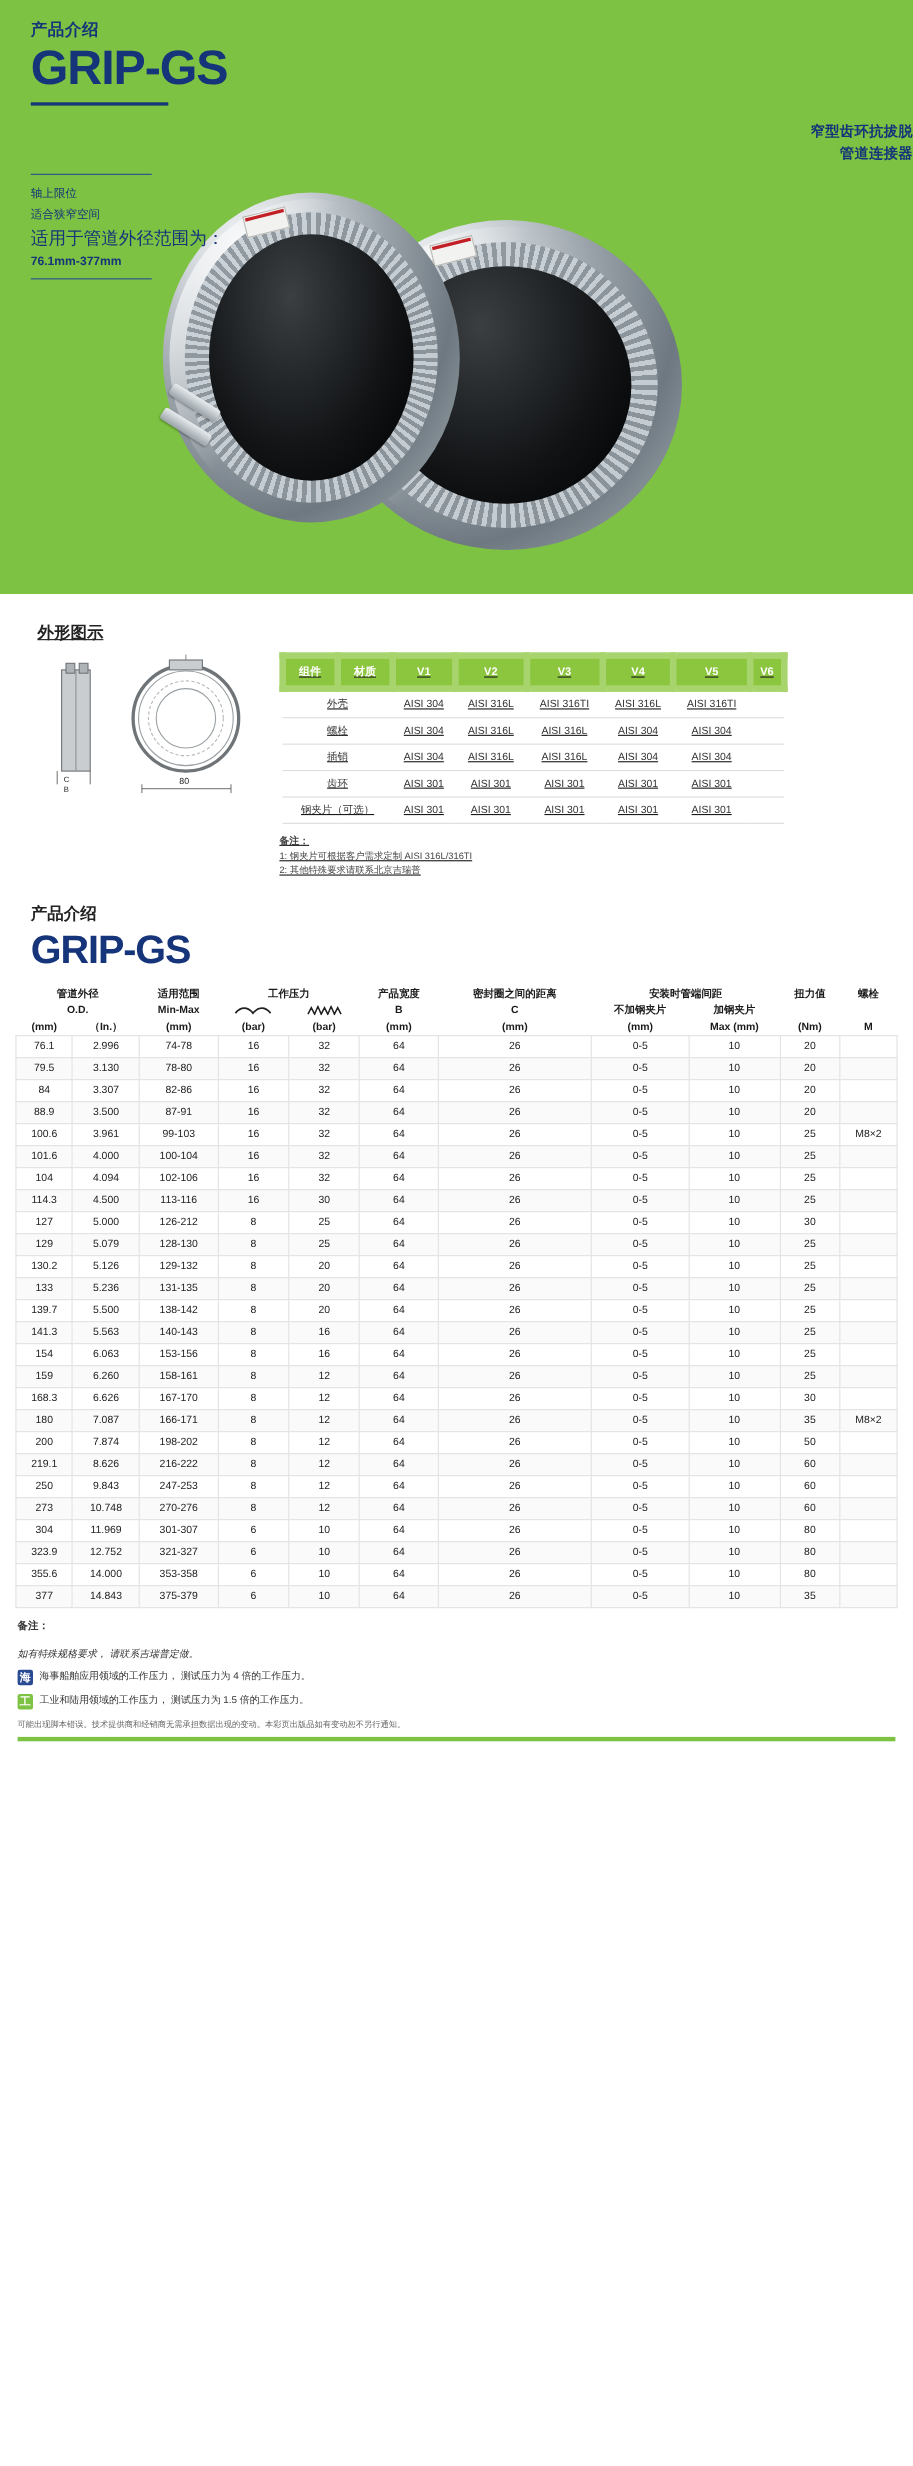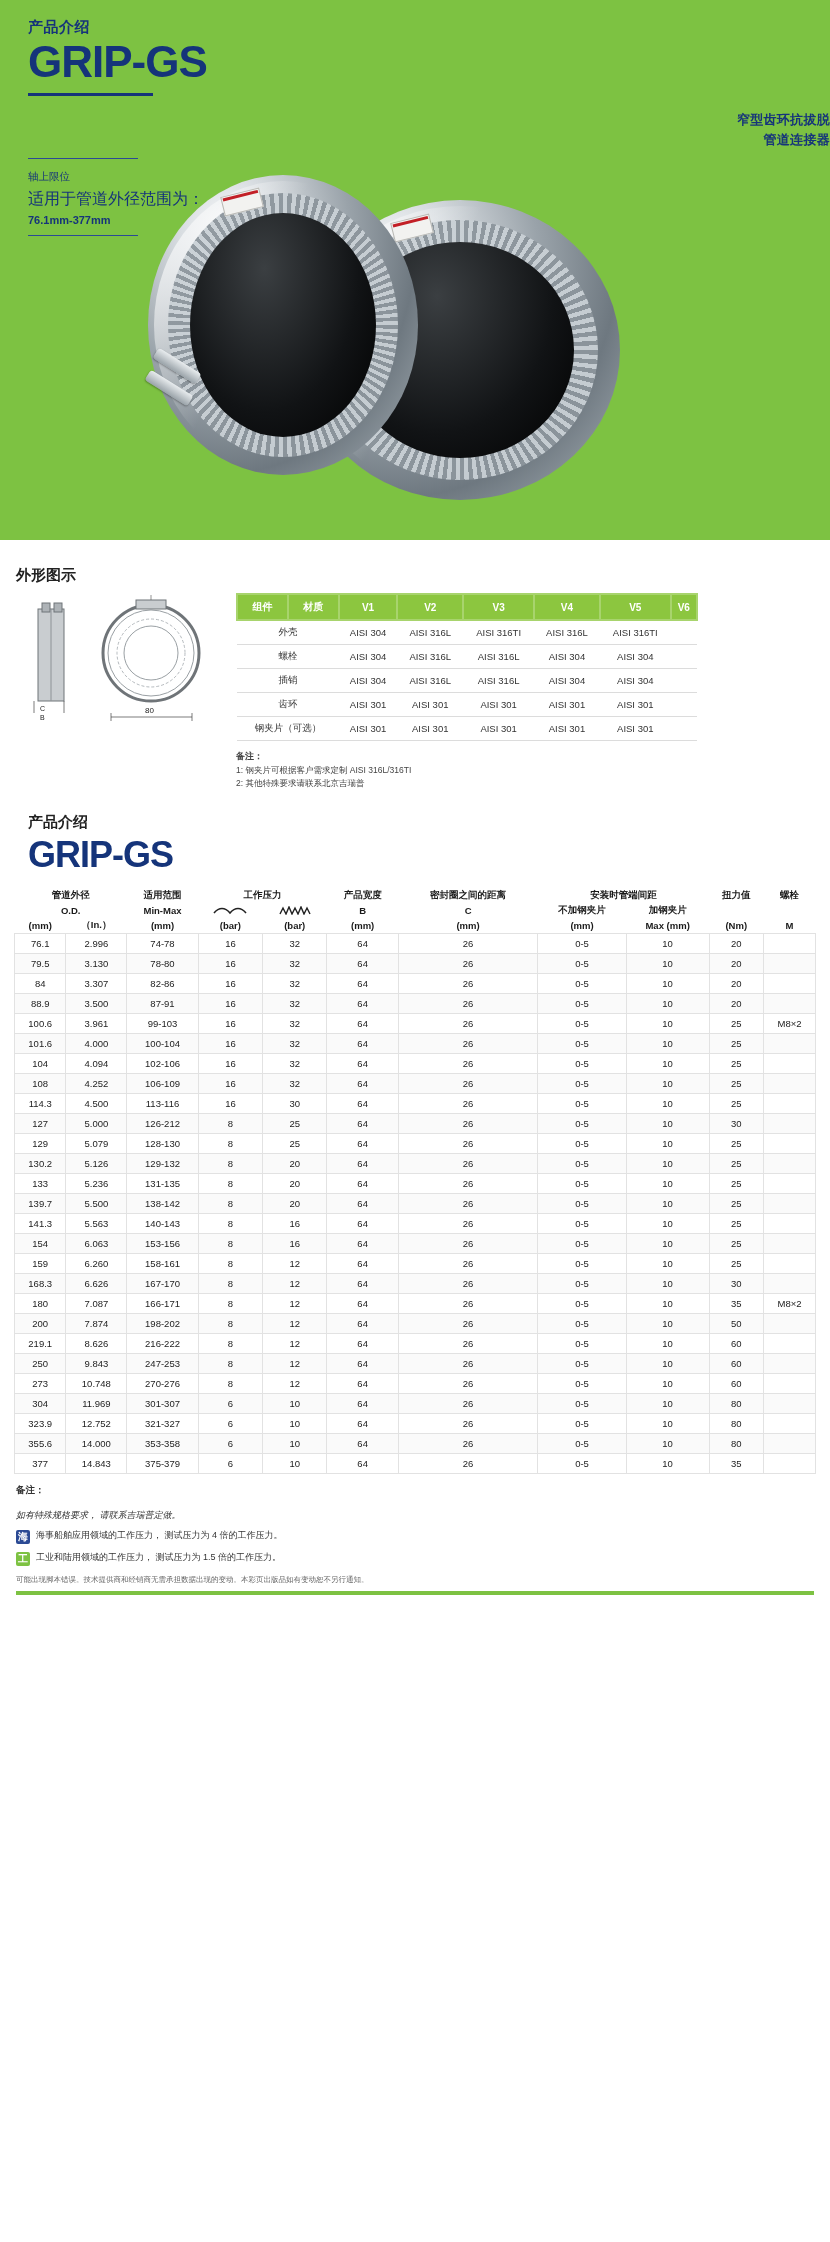--- a/index.html
+++ b/index.html
@@ -66,29 +66,29 @@
     border-radius:3px; box-shadow:0 1px 2px rgba(0,0,0,.35);
   }
   .label-tag {
     position:absolute; background:#f2f2f0; border:1px solid #b9b9b5;
     font-size:3px; color:#333; padding:1px;
     transform: rotate(-14deg);
   }
   .label-tag .red { display:block; height:3px; background:#c21f26; margin-bottom:1px;}
 
   
-  .section-pad { padding: 0 16px; }
+  .section-pad { padding: 0 34px; text-decoration: underline; }
   .sec-title-cn { font-size:15px; font-weight:bold; color:#222; margin:26px 0 8px 0; }
   .diagram-row { display:flex; gap:10px; align-items:flex-start; }
   .draw-box { width:210px; position:relative; }
   .draw-svg { display:block; }
 
   table.mat { border-collapse: collapse; width: 462px; font-size: 9.5px; }
   table.mat th, table.mat td {
-    border: 2px solid #8b5cf6; padding: 5px 2px; text-align:center; white-space:nowrap;
+    border: 6px solid #8b5cf6; padding: 5px 2px; text-align:center; white-space:nowrap;
   }
   table.mat thead th { background:#8cc63f; color:#ffffff; font-weight:bold; font-size:10px; border-color:#a8d46d;}
   table.mat tbody td { background:#ffffff; border:none; border-bottom:1px solid #dcdcdc; color:#333; }
   table.mat tbody td.rowhead { font-weight:normal; color:#333; }
   .mat-note { font-size:8.5px; color:#444; line-height:1.6; margin-top:8px; }
   .mat-note b { font-size:9px; }
 
   
   .head2 { padding: 22px 28px 0 28px; }
   .head2 .kicker { font-size:15px; color:#222; font-weight:bold; }
@@ -128,20 +128,21 @@
     <div class="hero-inner">
       <div class="kicker">产品介绍</div>
       <div class="brand">GRIP-GS</div>
       <div class="rule"></div>
       <div class="subtitle">
         <span>窄型齿环抗拔脱</span><br>
         <span>管道连接器</span>
       </div>
       <div class="sub-rule"></div>
       <div class="feat">轴上限位</div>
+      <div class="feat">适合狭窄空间</div>
       <div class="range-label">适用于管道外径范围为：</div>
       <div class="range-val">76.1mm-377mm</div>
       <div class="sub-rule2"></div>
     </div>
 
     <div class="photo">
 
       <div class="ring" style="left:170px; top:40px; width:320px; height:300px;">
         <div class="shine" style="left:6px;top:6px;right:6px;bottom:6px;"></div>
         <div class="band" style="left:22px;top:20px;right:22px;bottom:20px;"></div>
@@ -407,33 +408,20 @@
             <td>16</td>
             <td>32</td>
             <td>64</td>
             <td>26</td>
             <td>0-5</td>
             <td>10</td>
             <td>25</td>
             <td></td>
           </tr>
           <tr>
-            <td>108</td>
-            <td>4.252</td>
-            <td>106-109</td>
-            <td>16</td>
-            <td>32</td>
-            <td>64</td>
-            <td>26</td>
-            <td>0-5</td>
-            <td>10</td>
-            <td>25</td>
-            <td></td>
-          </tr>
-          <tr>
             <td>114.3</td>
             <td>4.500</td>
             <td>113-116</td>
             <td>16</td>
             <td>30</td>
             <td>64</td>
             <td>26</td>
             <td>0-5</td>
             <td>10</td>
             <td>25</td>

